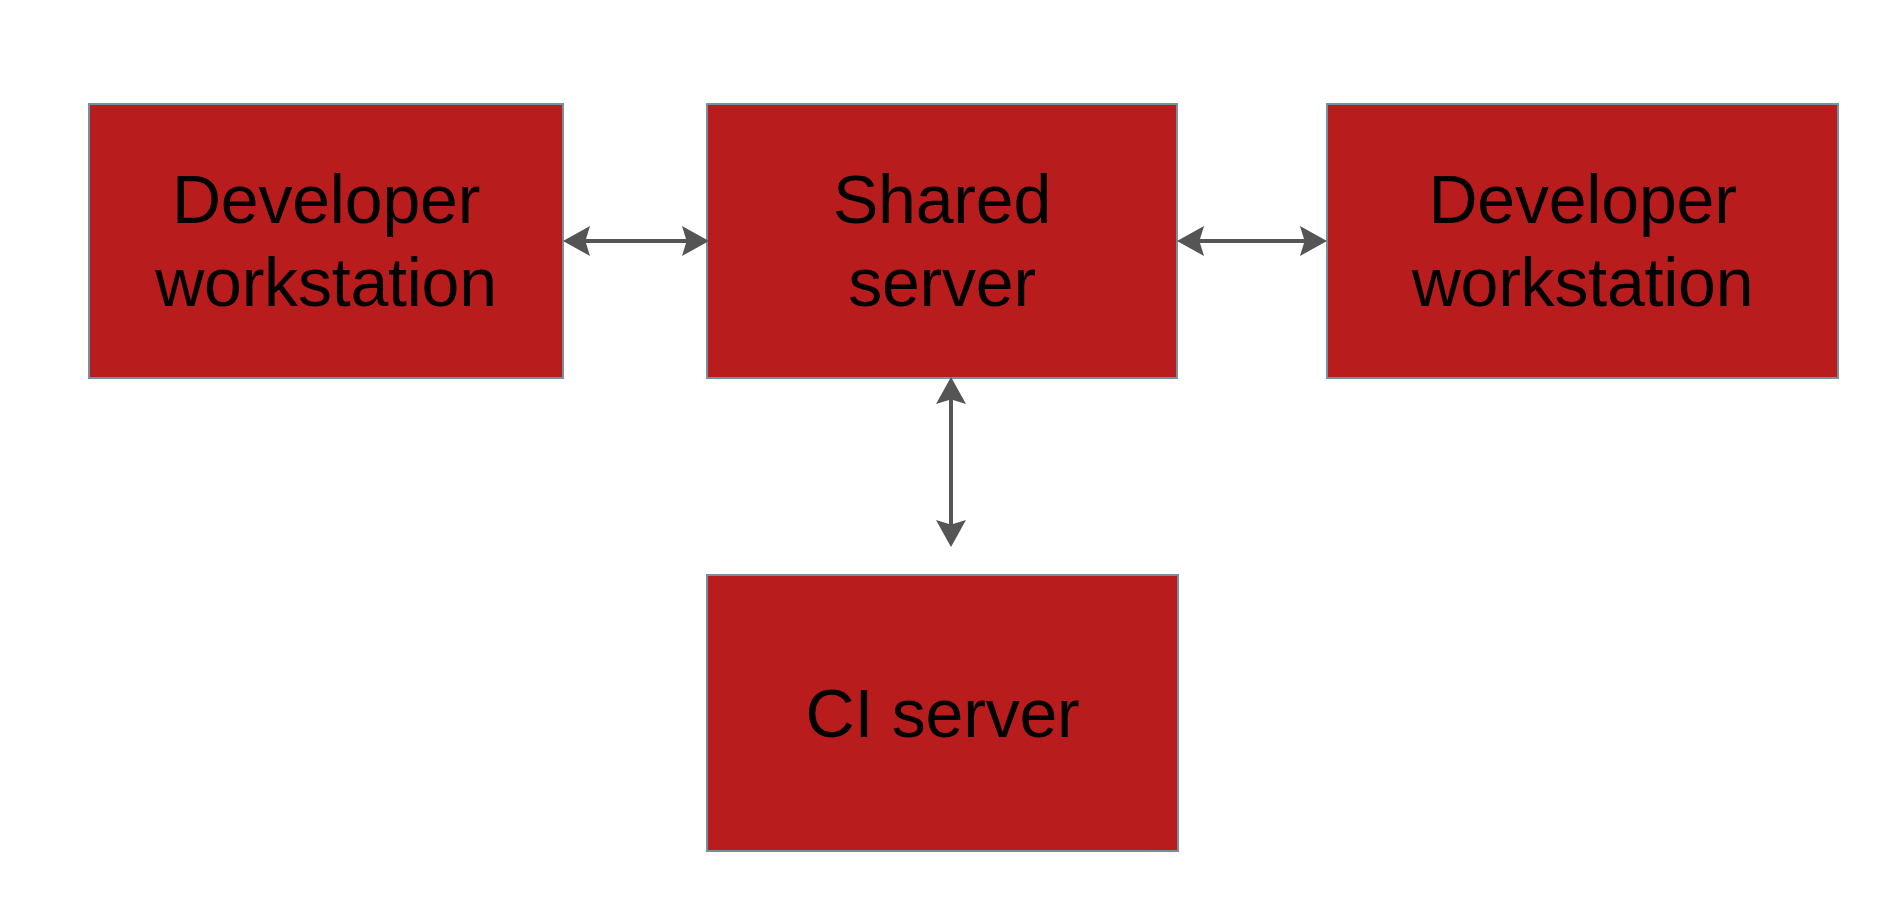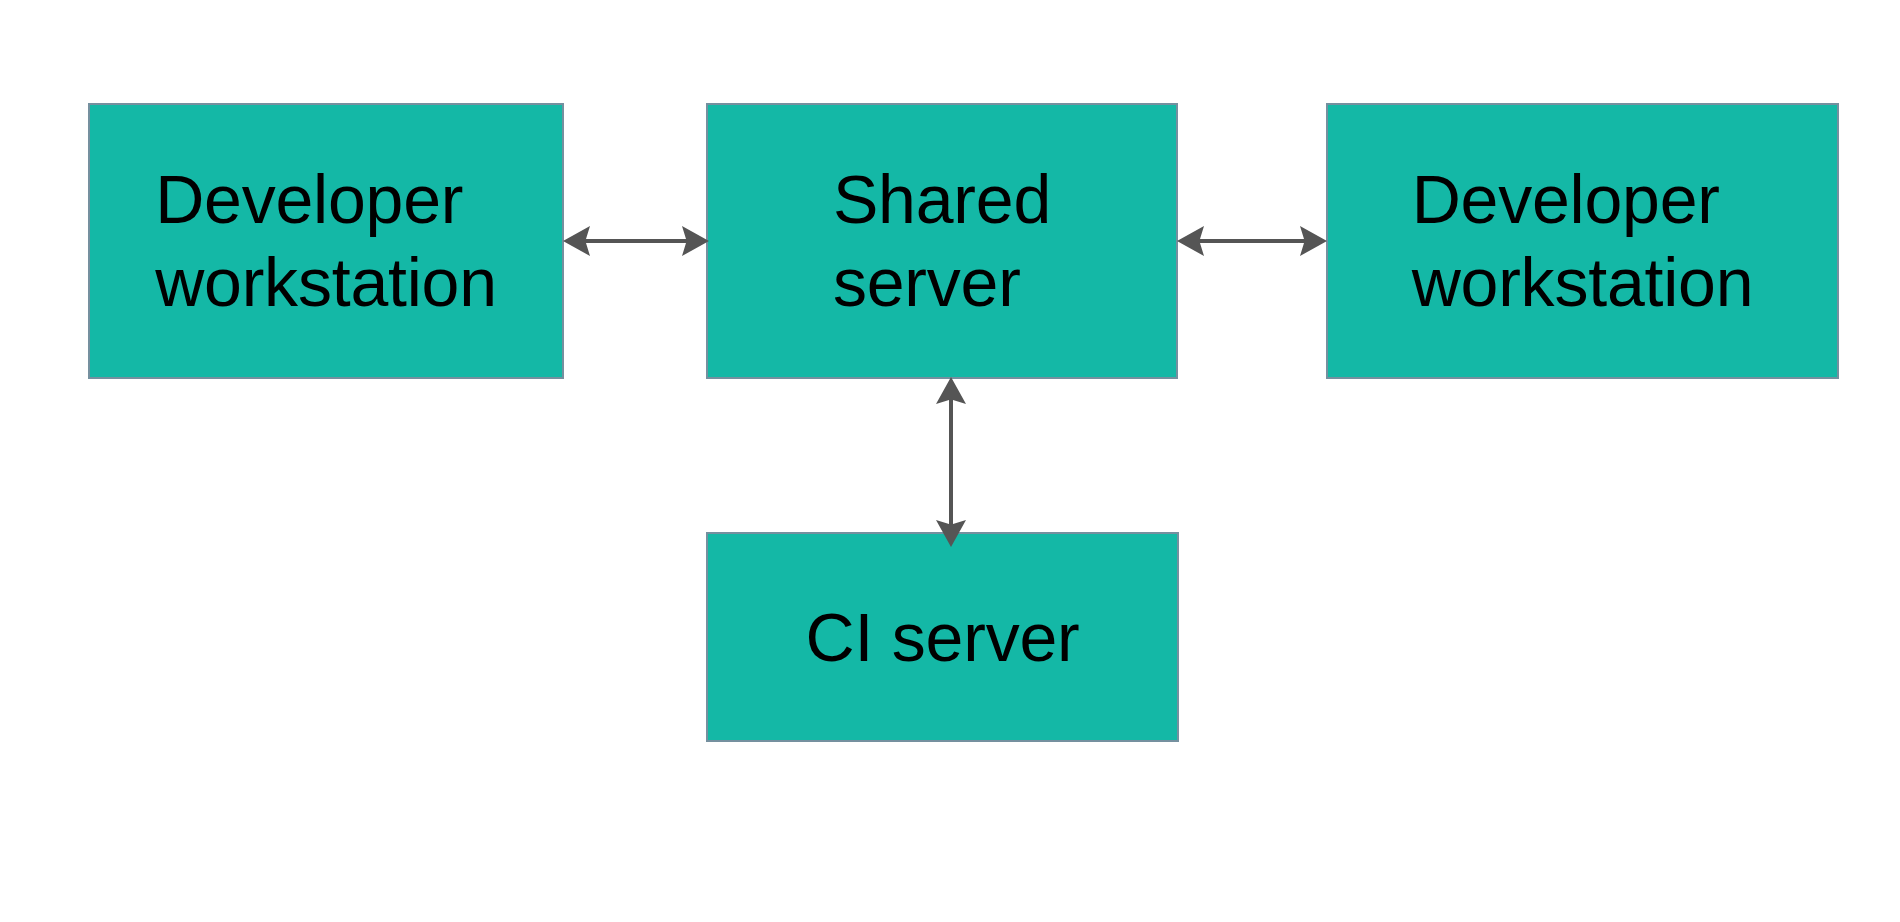--- a/index.html
+++ b/index.html
@@ -14,41 +14,41 @@
   #canvas {
     position: relative;
     width: 1900px;
     height: 922px;
     background: #ffffff;
     overflow: hidden;
   }
   .node {
     position: absolute;
     box-sizing: border-box;
-    background: #14b8a6;
+    background: #b91c1c;
     border: 2px solid #75909f;
     display: flex;
     align-items: center;
     justify-content: center;
-    text-align: left;
+    text-align: center;
   }
   .node-label {
     color: #000000;
     font-size: 68px;
     line-height: 1.22;
     font-weight: 400;
     letter-spacing: -0.2px;
     white-space: pre-line;
     padding: 0 8px;
   }
   
   #node-dev-left   { left: 88px;   top: 103px; width: 476px; height: 276px; }
   #node-shared     { left: 706px;  top: 103px; width: 472px; height: 276px; }
   #node-dev-right  { left: 1326px; top: 103px; width: 513px; height: 276px; }
-  #node-ci         { left: 706px;  top: 532px; width: 473px; height: 210px; }
+  #node-ci         { left: 706px;  top: 574px; width: 473px; height: 278px; }
 
   .edge {
     position: absolute;
     overflow: visible;
   }
   #edge-left-shared   { left: 560px;  top: 210px; width: 152px; height: 62px; }
   #edge-shared-right  { left: 1174px; top: 210px; width: 156px; height: 62px; }
   #edge-shared-ci     { left: 920px;  top: 374px; width: 62px;  height: 176px; }
 </style>
 </head>

